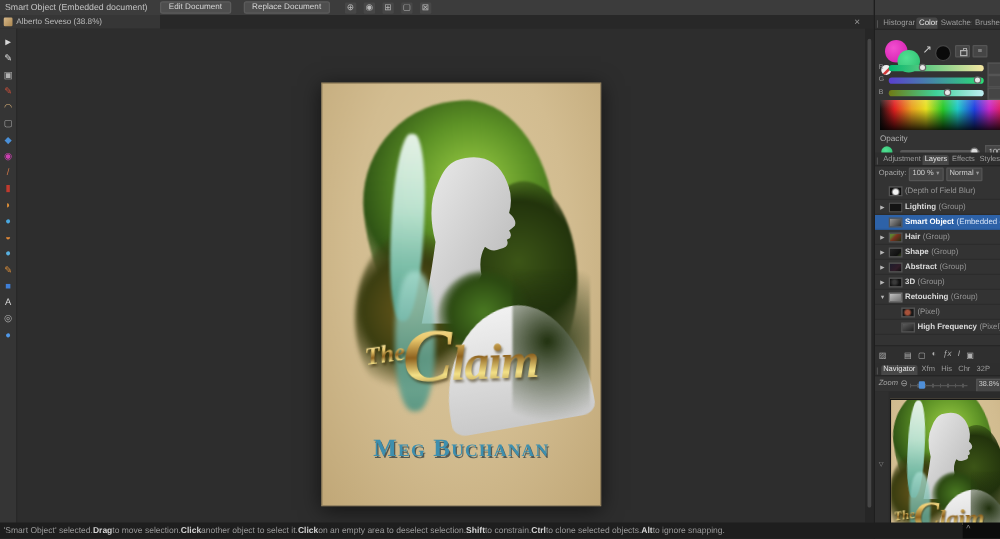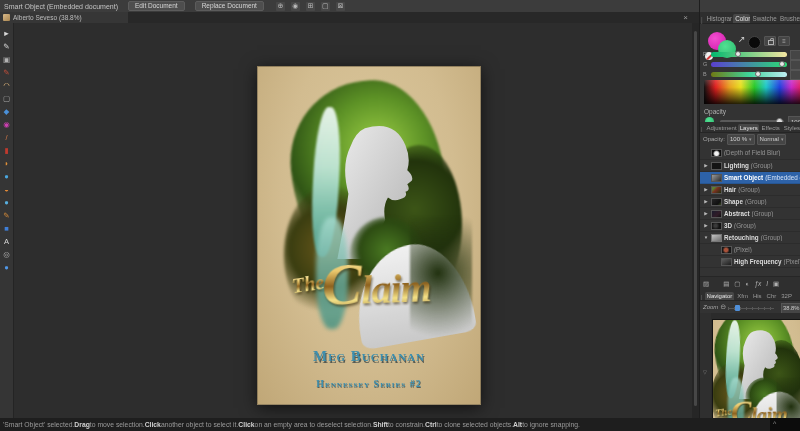--- a/index.html
+++ b/index.html
@@ -68,21 +68,21 @@
   .title-wrap{position:absolute;left:0;top:182px;width:100%;height:88px;text-align:center;}
   .gold-text{font-family:"Liberation Serif","DejaVu Serif",serif;font-style:italic;font-weight:700;
      background:linear-gradient(180deg,#fdf4c0 0%,#eac86c 30%,#8d611e 52%,#f4e187 72%,#7b551b 100%);
      -webkit-background-clip:text;background-clip:text;color:transparent;
      filter:drop-shadow(1px 2px 1px rgba(50,35,0,.55));}
   .title-claim{display:inline-block;font-size:40px;letter-spacing:-1px;transform:rotate(-2deg);margin-left:14px;}
   .title-claim::first-letter{font-size:1.5em;}
   .title-the{position:absolute;left:34px;top:24px;font-size:20px;transform:rotate(-8deg);}
   .author{position:absolute;left:0;top:281px;width:100%;text-align:center;
      font-family:"Liberation Serif","DejaVu Serif",serif;font-weight:700;font-variant:small-caps;
-     font-size:15px;letter-spacing:1px;color:#3e8fae;text-shadow:1px 1.5px 0 rgba(18,38,52,.65);}
+     font-size:20px;letter-spacing:1px;color:#3e8fae;text-shadow:1px 1.5px 0 rgba(18,38,52,.65);}
   .series{position:absolute;left:0;top:311px;width:100%;text-align:center;
      font-family:"Liberation Serif","DejaVu Serif",serif;font-weight:700;font-variant:small-caps;
      font-size:10px;letter-spacing:1px;color:#3e8fae;text-shadow:.5px 1px 0 rgba(18,38,52,.6);}
 
   
   .panel{position:absolute;left:699px;top:0;width:101px;height:431px;background:#333333;
          border-left:1px solid #1e1e1e;box-sizing:border-box;font-size:6.5px;color:#c0c0c0;}
   .panel-topstrip{position:absolute;left:0;top:0;width:101px;height:12px;background:#3c3c3c;border-bottom:1px solid #2a2a2a;}
   .ptabs{position:absolute;left:0;width:101px;display:flex;align-items:flex-end;gap:1px;color:#9c9c9c;}
   .ptabs .sep{color:#6a6a6a;margin:0 1px;}
@@ -254,21 +254,20 @@
       </svg>
       <div class="blob waterfall2"></div>
       <div class="blob chest-ivy"></div>
       <div class="blob shoulder"></div>
       <div class="blob hair-strand"></div>
       <div class="title-wrap">
         <span class="gold-text title-claim">Claim</span>
         <span class="gold-text title-the">The</span>
       </div>
       <div class="author">Meg Buchanan</div>
-      <div class="series">Hennessey Series #2</div>
     </div>
   </div>
   <div class="v-scroll">
       <div class="thumb"></div>
     </div>
 
   <div class="panel">
     <div class="panel-topstrip"></div>
 
     <div class="ptabs tabs-top" id="top-tabs">

